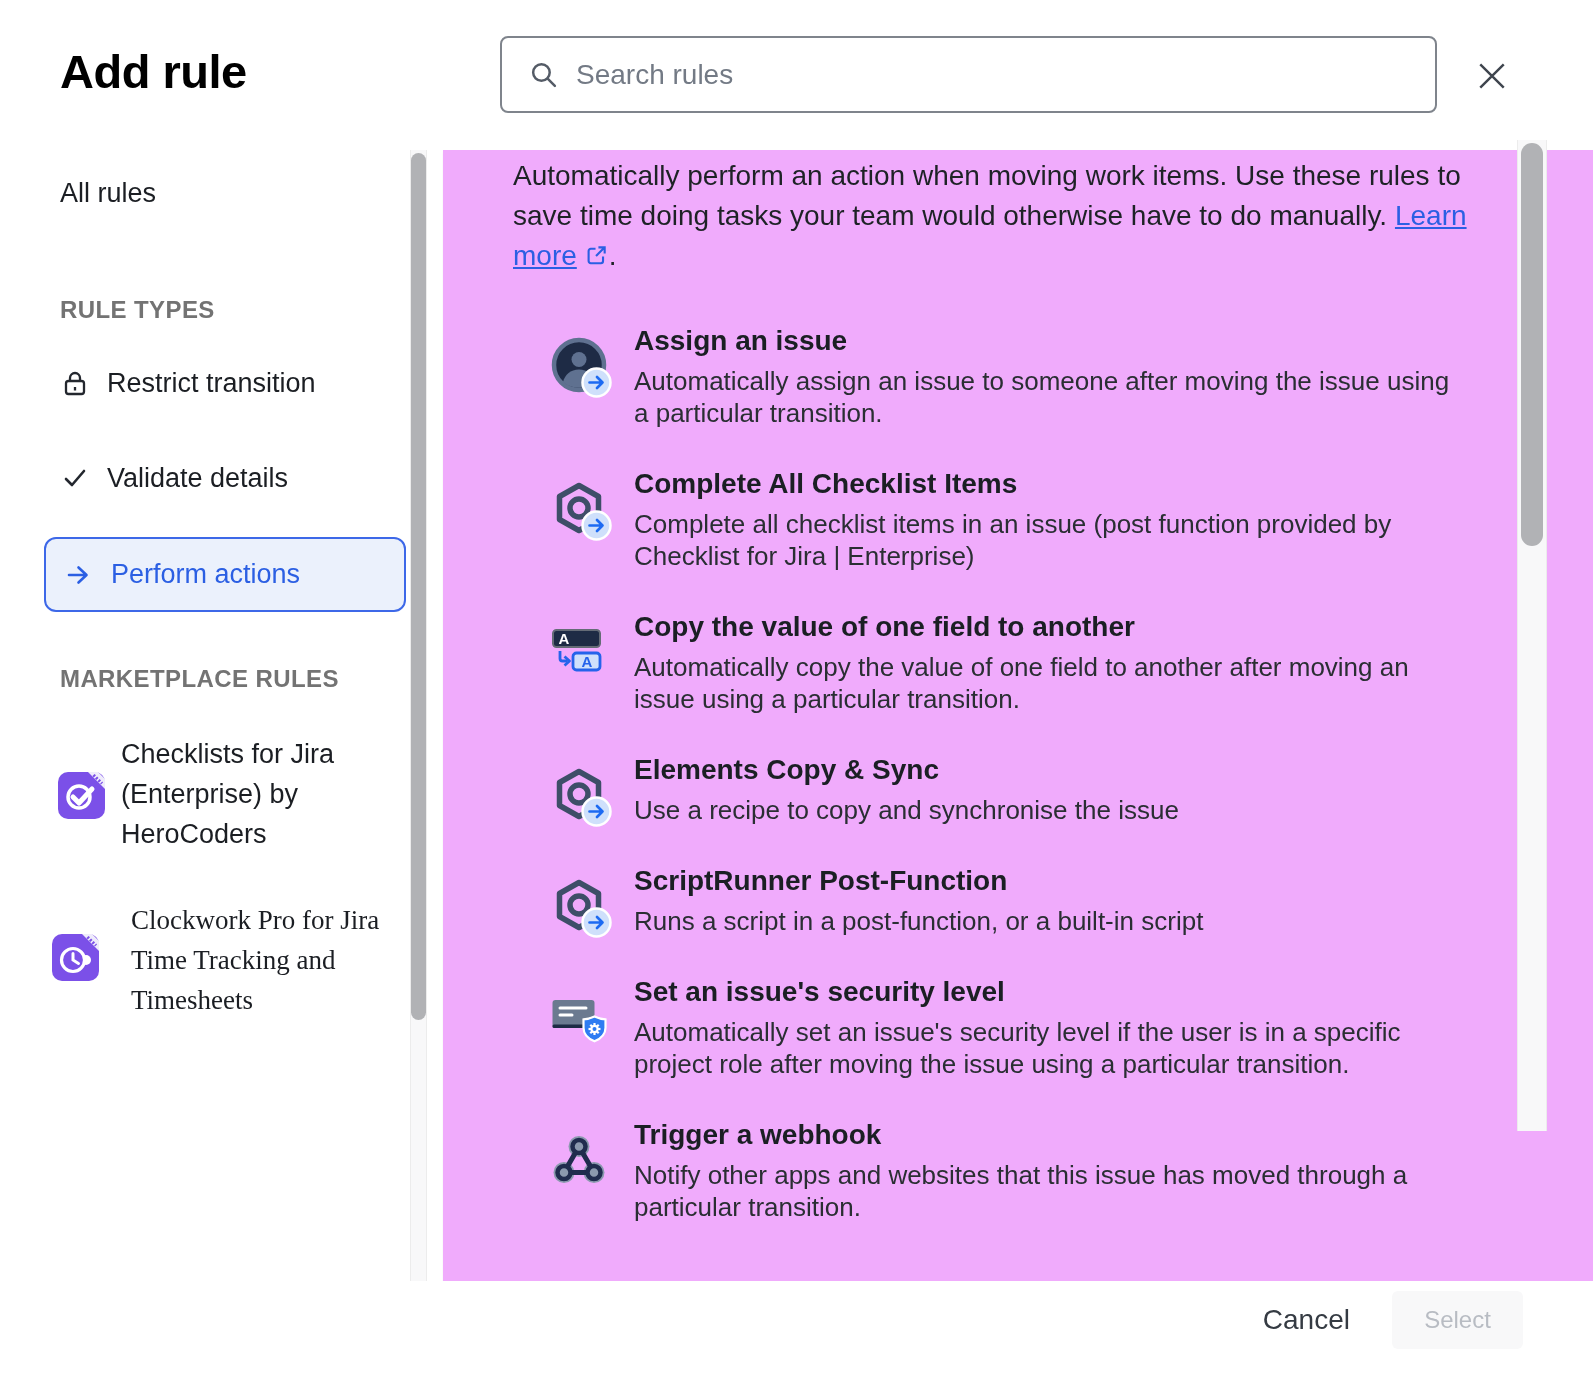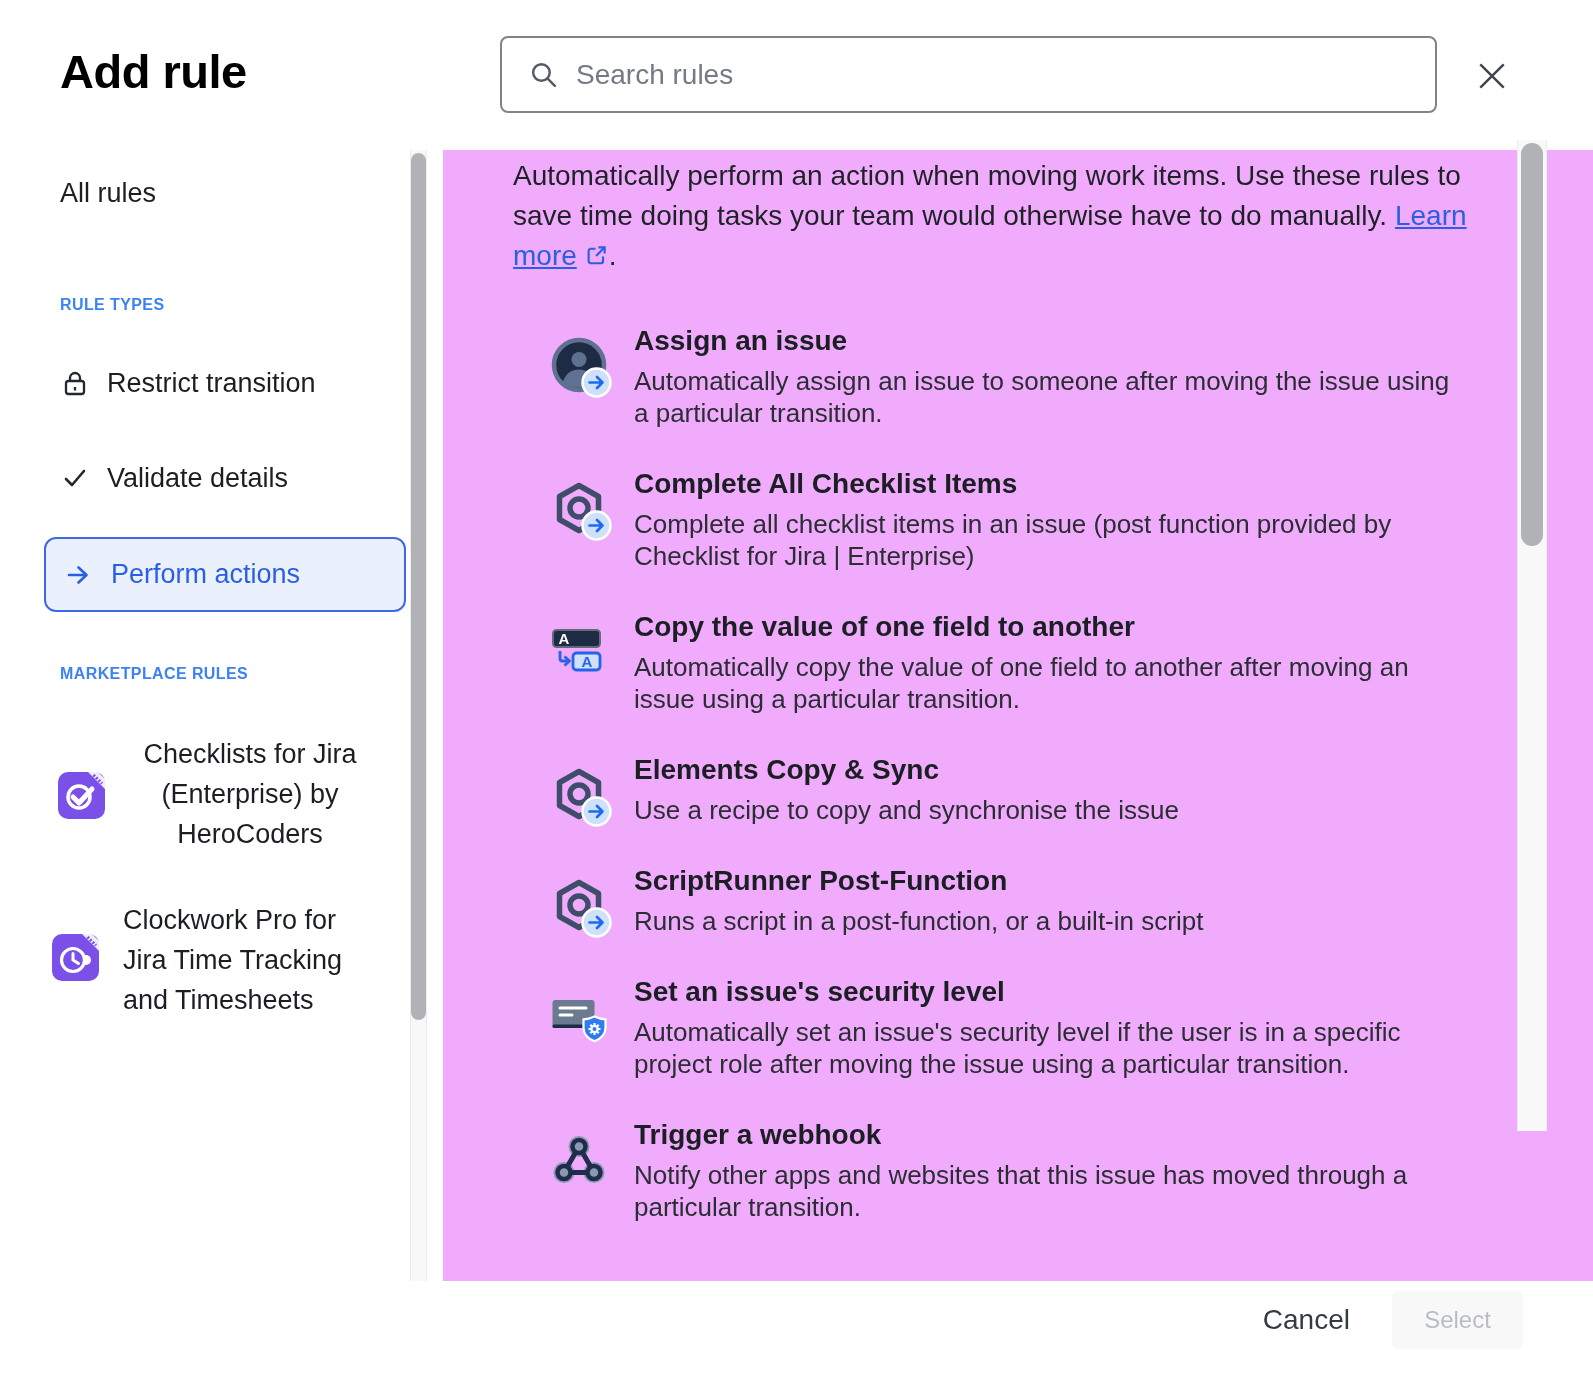--- a/index.html
+++ b/index.html
@@ -37,39 +37,39 @@
     overflow:hidden;background:#fff;
   }
   .content-pane{
     position:absolute;left:443px;top:150px;width:1150px;height:1131px;
     border-bottom:1px solid #e3e3e4;box-shadow:0 2px 2px rgba(0,0,0,.05);
     overflow:hidden;background:#f0abfc;
   }
   
   .sb-item,.sb-heading{position:absolute;display:flex;align-items:center;gap:17px;}
   .sb-heading{
-    font-size:16px;font-weight:700;letter-spacing:.4px;color:#3b82f6;
+    font-size:24px;font-weight:700;letter-spacing:.4px;color:#737373;
   }
   .sb-item{font-size:27px;color:#1b1e23;cursor:pointer;}
   .sb-item .sb-ic{width:30px;height:30px;flex:none;color:#23272e;}
   .sb-item .sb-appic{width:47px;height:47px;flex:none;}
   .sb-all-rules{left:60px;top:28px;}
   .sb-rule-types-heading{left:60px;top:146px;}
   .sb-restrict-transition{left:60px;top:211px;min-height:44px;}
   .sb-validate-details{left:60px;top:306px;min-height:44px;}
   .sb-perform-actions{
     left:44px;top:387px;width:362px;height:75px;box-sizing:border-box;
     border:2.5px solid #3d68e8;border-radius:12px;background:#ebf1fc;
     padding-left:18px;color:#2b5fe3;
   }
   .sb-perform-actions .sb-ic{color:#2b5fe3;}
   .sb-marketplace-heading{left:60px;top:515px;}
-  .sb-checklists-jira{left:58px;top:582px;align-items:flex-start;gap:16px;text-align:center;}
+  .sb-checklists-jira{left:58px;top:582px;align-items:flex-start;gap:16px;}
   .sb-checklists-jira .sb-appic{margin-top:40px;}
-  .sb-clockwork-pro{left:52px;top:748px;align-items:flex-start;gap:24px;}
+  .sb-clockwork-pro{left:52px;top:748px;align-items:flex-start;gap:32px;font-family:Liberation Serif, serif;}
   .sb-clockwork-pro .sb-appic{margin-top:36px;}
   .sb-item .sb-label-wrap{width:258px;line-height:40px;margin-top:2px;}
   .sb-item.sb-all-rules .sb-label-wrap,
   .sb-restrict-transition .sb-label-wrap,
   .sb-validate-details .sb-label-wrap,
   .sb-perform-actions .sb-label-wrap{width:auto;line-height:normal;margin-top:0;}
   
   .v-scroll{
     position:absolute;background:#f8f8f9;
     box-shadow:inset 1px 0 0 #ececec, inset -1px 0 0 #ececec;

